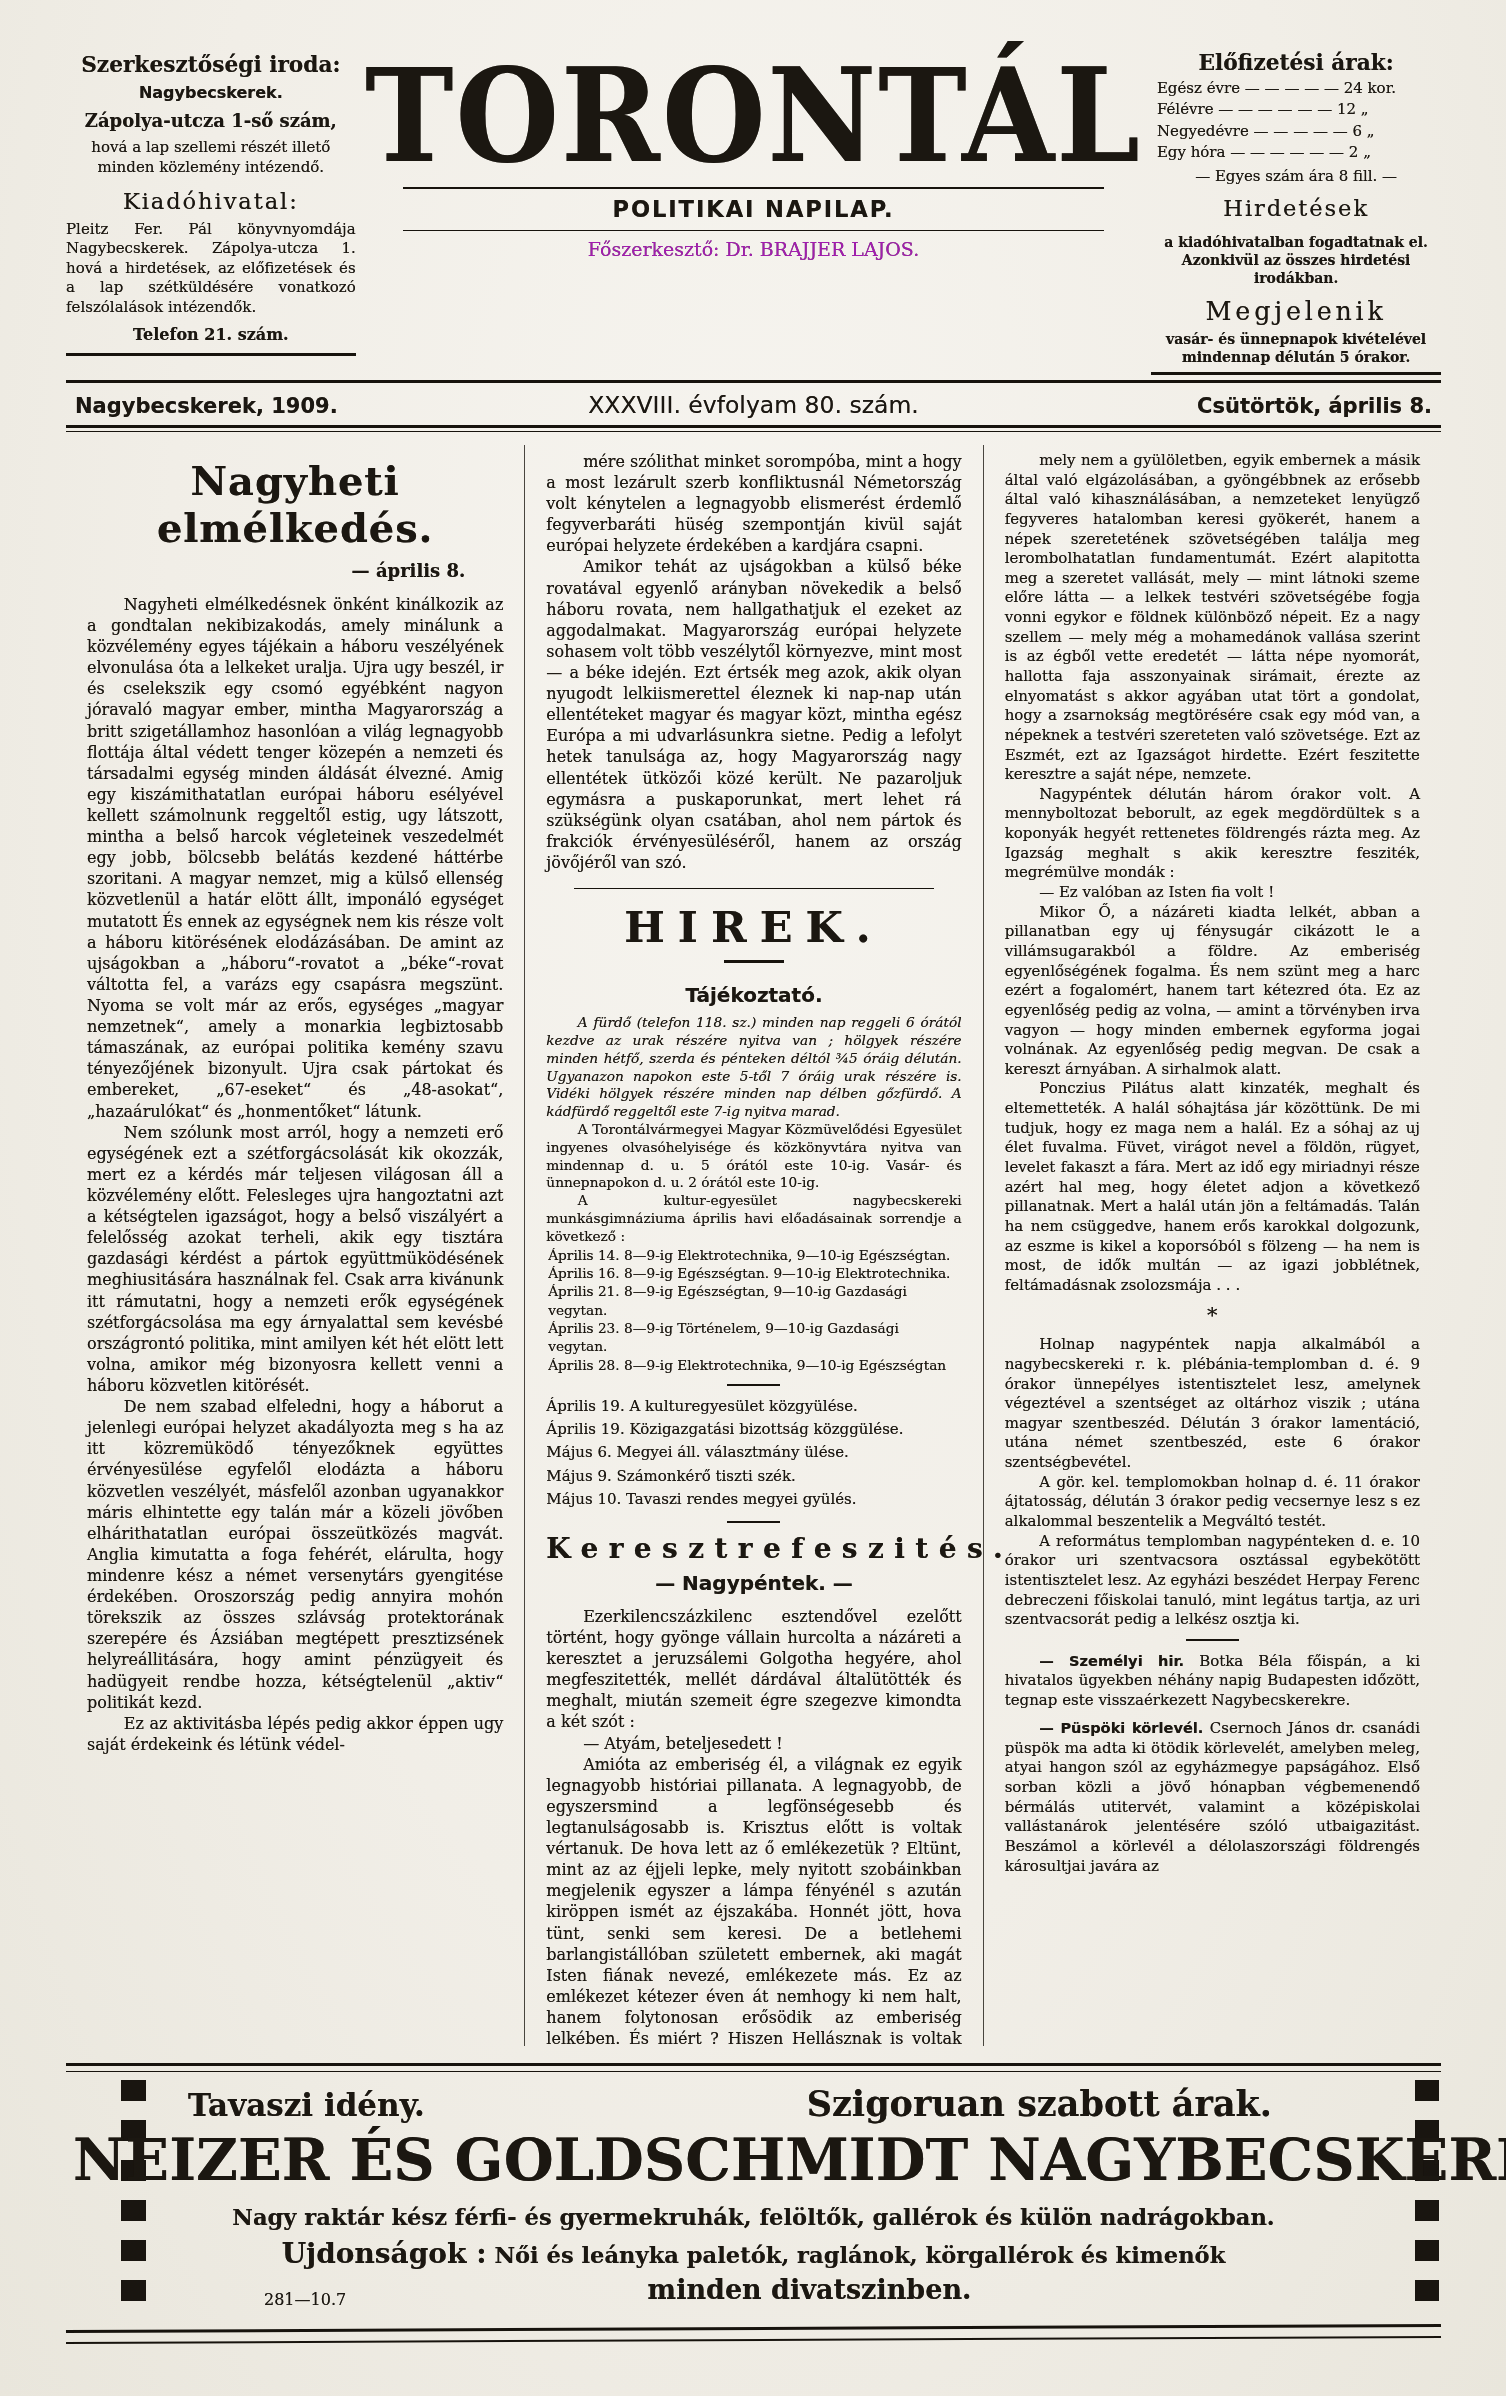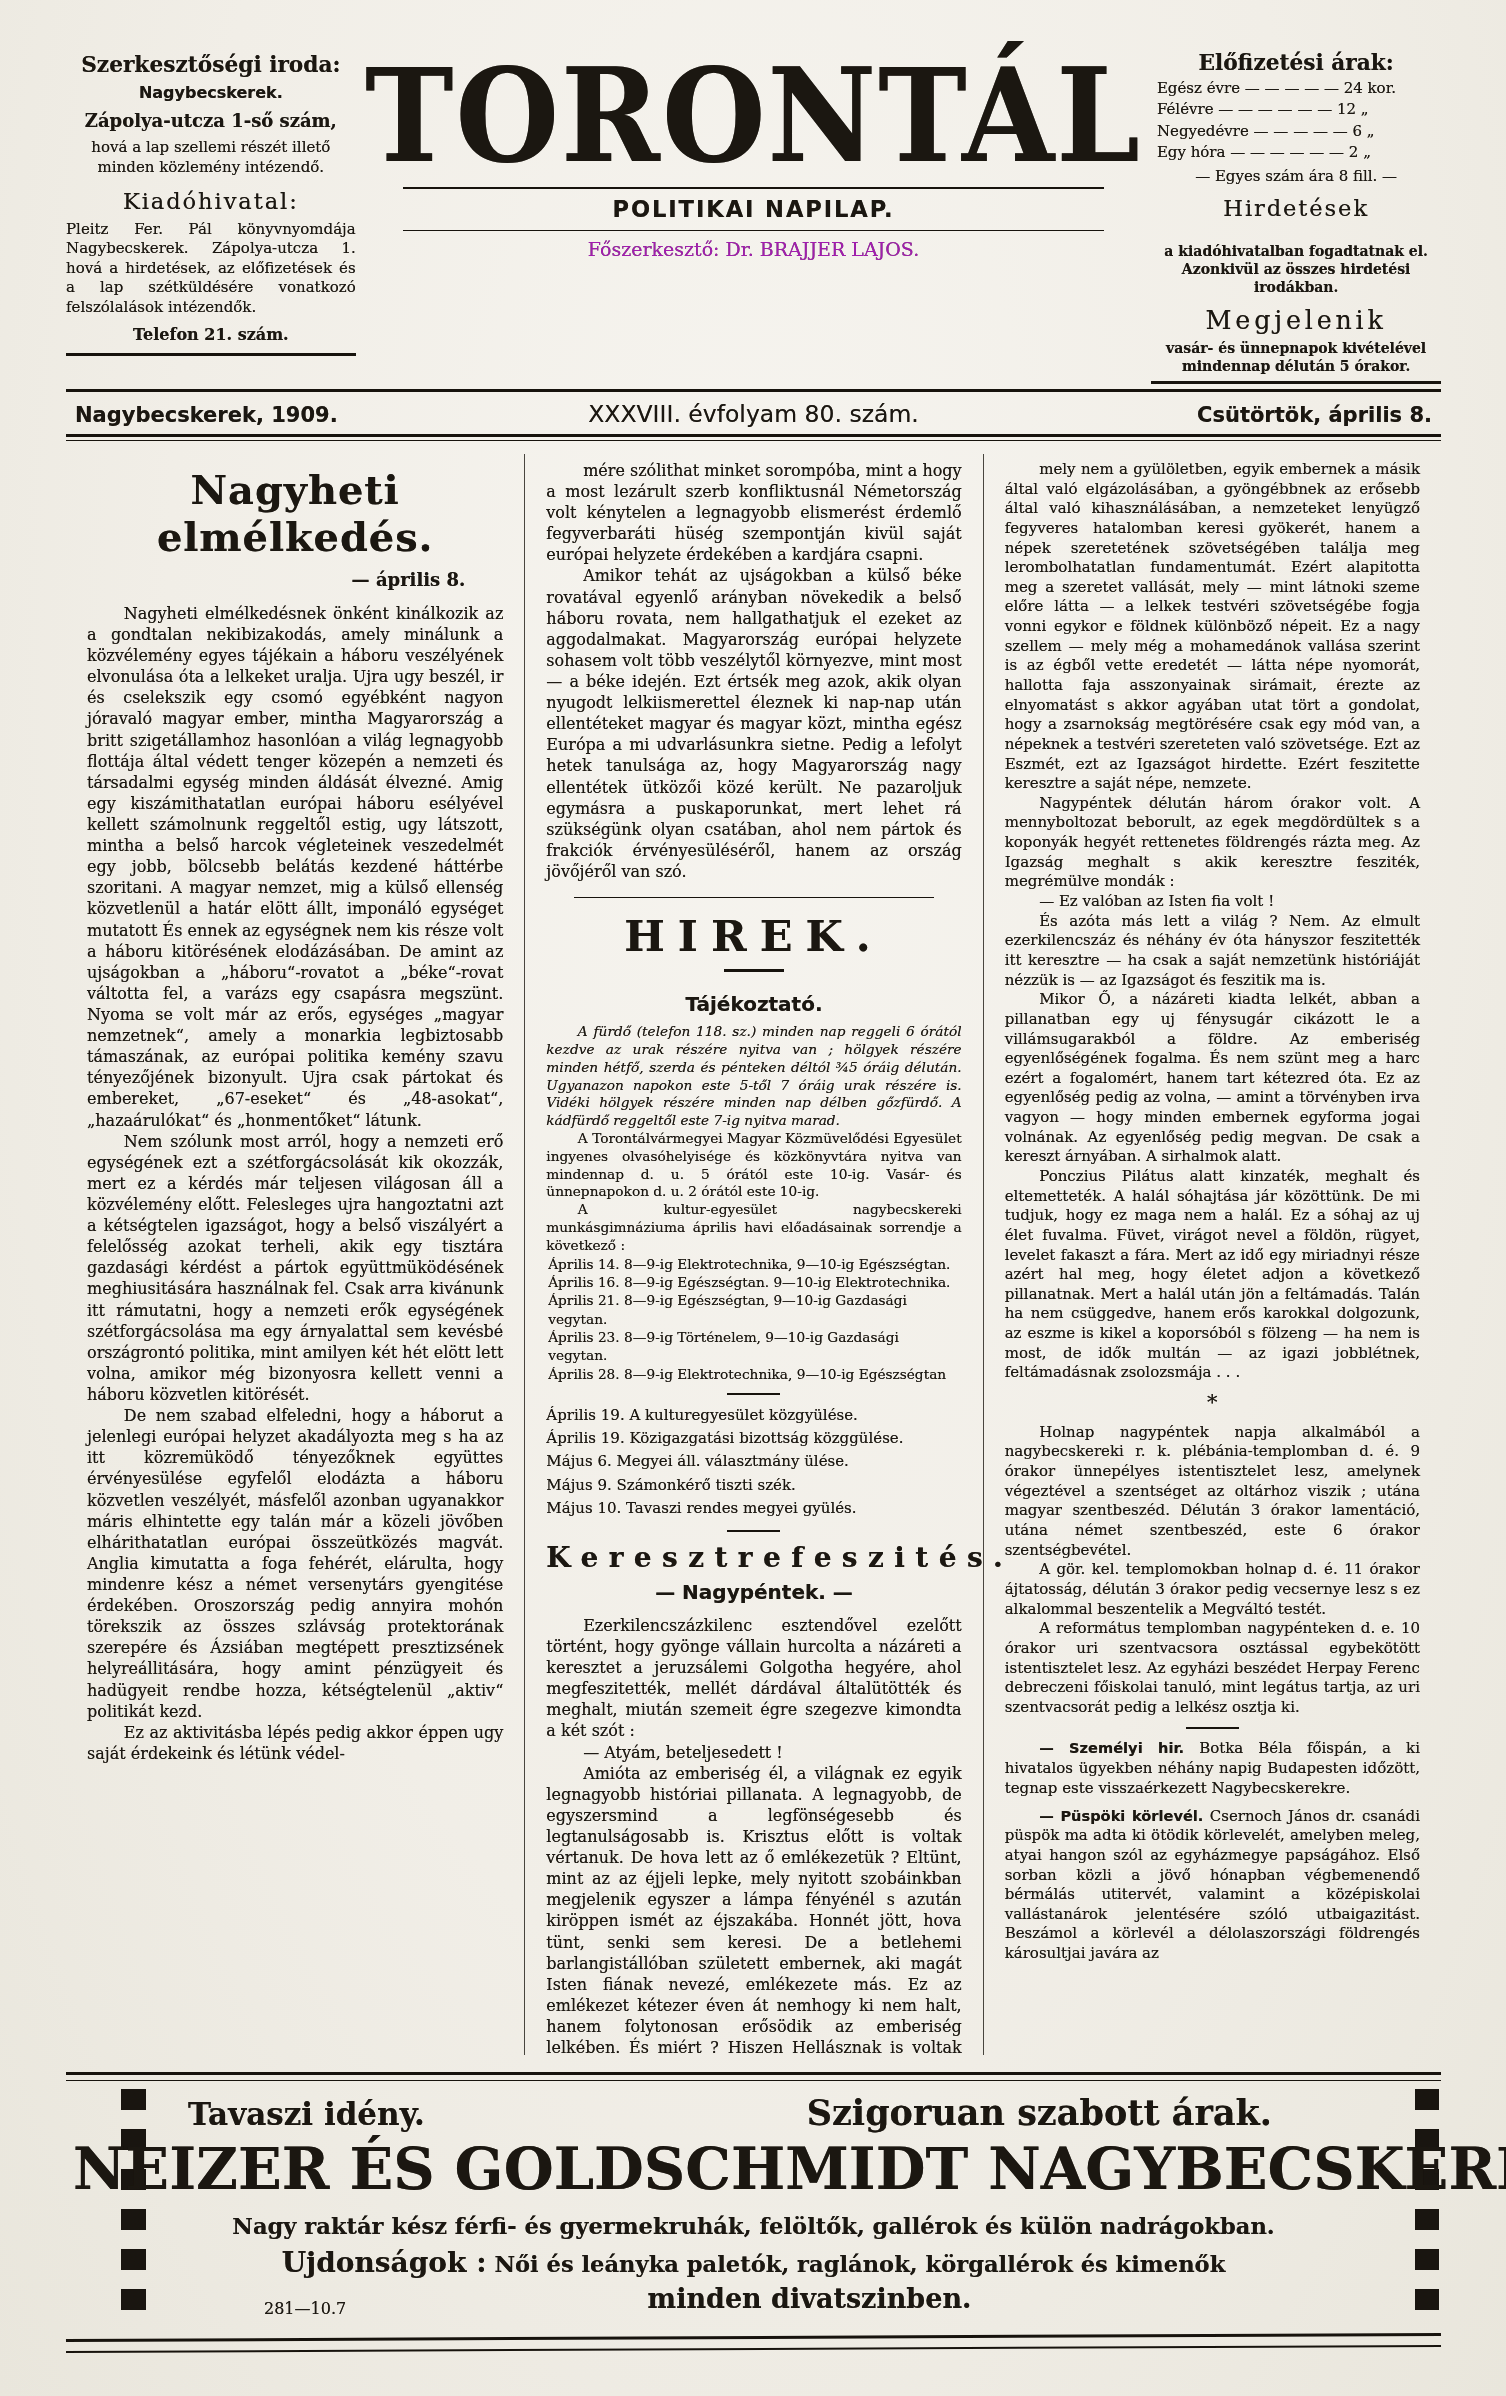--- a/index.html
+++ b/index.html
@@ -23,21 +23,21 @@
   .telephone{font-size:16px;font-weight:bold;margin-top:7.5px;padding-bottom:7.5px;border-bottom:3.8px solid #17130d;}
   .logo{font-size:119px;line-height:1.05;font-weight:bold;letter-spacing:1.9px;transform:scaleY(1.08);transform-origin:top center;white-space:nowrap;}
   .center-rule{height:0;border-top:2.8px solid #17130d;margin:13px 38px 7.5px 38px;}
   .center-rule.thin{border-top-width:1.9px;margin-top:7.5px;}
   .paper-subtitle{font-size:22.6px;font-weight:bold;letter-spacing:1.9px;font-family:"DejaVu Sans","Liberation Sans",sans-serif;}
   .editor-line{font-size:19px;margin-top:7.5px;font-weight:normal;color:#a21caf;}
   .prices-title{font-size:21.7px;font-weight:bold;}
   .price-row{font-size:15px;text-align:left;padding-left:5.6px;margin-top:1.9px;white-space:nowrap;}
   .single-issue{font-size:15px;margin-top:3.8px;}
   .ads-title{font-size:22.6px;letter-spacing:1.9px;margin-top:7.5px;}
-  .ads-text{font-size:14px;font-weight:bold;margin-top:19px;text-align:center;}
+  .ads-text{font-size:14px;font-weight:bold;margin-top:10px;text-align:center;}
   .appears-title{font-size:25.4px;letter-spacing:3.8px;margin-top:7.5px;}
   .appears-text{font-size:14px;font-weight:bold;margin-top:1.9px;padding-bottom:5.6px;border-bottom:3.8px solid #17130d;}
   
   .rule-full{height:0;border-top:3.8px solid #17130d;margin:5.6px 66px 0 66px;}
   .dateline{display:flex;align-items:baseline;padding:7.5px 75px 5.6px 75px;}
   .dateline .place{width:405px;font-size:21px;font-weight:bold;font-family:"DejaVu Sans","Liberation Sans",sans-serif;}
   .dateline .issue{flex:1;text-align:center;font-size:23.5px;font-weight:normal;font-family:"DejaVu Sans","Liberation Sans",sans-serif;}
   .dateline .date{width:405px;text-align:right;font-size:21px;font-weight:bold;font-family:"DejaVu Sans","Liberation Sans",sans-serif;}
   .double-rule{margin:0 66px;border-top:3.8px solid #17130d;border-bottom:1.9px solid #17130d;height:3.8px;}
   
@@ -176,21 +176,20 @@
       <div class="kereszt-sub">— Nagypéntek. —</div>
       <p>Ezerkilencszázkilenc esztendővel ezelőtt történt, hogy gyönge vállain hurcolta a názáreti a keresztet a jeruzsálemi Golgotha hegyére, ahol megfeszitették, mellét dárdával általütötték és meghalt, miután szemeit égre szegezve kimondta a két szót :</p>
       <p>— Atyám, beteljesedett !</p>
       <p>Amióta az emberiség él, a világnak ez egyik legnagyobb históriai pillanata. A legnagyobb, de egyszersmind a legfönségesebb és legtanulságosabb is. Krisztus előtt is voltak vértanuk. De hova lett az ő emlékezetük ? Eltünt, mint az az éjjeli lepke, mely nyitott szobáinkban megjelenik egyszer a lámpa fényénél s azután kiröppen ismét az éjszakába. Honnét jött, hova tünt, senki sem keresi. De a betlehemi barlangistállóban született embernek, aki magát Isten fiának nevezé, emlékezete más. Ez az emlékezet kétezer éven át nemhogy ki nem halt, hanem folytonosan erősödik az emberiség lelkében. És miért ? Hiszen Hellásznak is voltak férfiai, akik kiitták a méregpoharat, semhogy az igazságot megtagadják ? Azért, mert a názáreti volt az első, aki meghalt a legfölségesebb eszméért, a szabadság eszméjéért. A szabadságnak azért az eszméjéért,</p>
     </section>
 
     <section class="col col3">
       <p>mely nem a gyülöletben, egyik embernek a másik által való elgázolásában, a gyöngébbnek az erősebb által való kihasználásában, a nemzeteket lenyügző fegyveres hatalomban keresi gyökerét, hanem a népek szeretetének szövetségében találja meg lerombolhatatlan fundamentumát. Ezért alapitotta meg a szeretet vallását, mely — mint látnoki szeme előre látta — a lelkek testvéri szövetségébe fogja vonni egykor e földnek különböző népeit. Ez a nagy szellem — mely még a mohamedánok vallása szerint is az égből vette eredetét — látta népe nyomorát, hallotta faja asszonyainak sirámait, érezte az elnyomatást s akkor agyában utat tört a gondolat, hogy a zsarnokság megtörésére csak egy mód van, a népeknek a testvéri szereteten való szövetsége. Ezt az Eszmét, ezt az Igazságot hirdette. Ezért feszitette keresztre a saját népe, nemzete.</p>
       <p>Nagypéntek délután három órakor volt. A mennyboltozat beborult, az egek megdördültek s a koponyák hegyét rettenetes földrengés rázta meg. Az Igazság meghalt s akik keresztre fesziték, megrémülve mondák :</p>
       <p>— Ez valóban az Isten fia volt !</p>
-      <p>És azóta más lett a világ ? Nem. Az elmult ezerkilencszáz és néhány év óta hányszor feszitették itt keresztre — ha csak a saját nemzetünk históriáját nézzük is — az Igazságot és feszitik ma is.</p>
       <p>Mikor Ő, a názáreti kiadta lelkét, abban a pillanatban egy uj fénysugár cikázott le a villámsugarakból a földre. Az emberiség egyenlőségének fogalma. És nem szünt meg a harc ezért a fogalomért, hanem tart kétezred óta. Ez az egyenlőség pedig az volna, — amint a törvényben irva vagyon — hogy minden embernek egyforma jogai volnának. Az egyenlőség pedig megvan. De csak a kereszt árnyában. A sirhalmok alatt.</p>
       <p>Ponczius Pilátus alatt kinzaték, meghalt és eltemetteték. A halál sóhajtása jár közöttünk. De mi tudjuk, hogy ez maga nem a halál. Ez a sóhaj az uj élet fuvalma. Füvet, virágot nevel a földön, rügyet, levelet fakaszt a fára. Mert az idő egy miriadnyi része azért hal meg, hogy életet adjon a következő pillanatnak. Mert a halál után jön a feltámadás. Talán ha nem csüggedve, hanem erős karokkal dolgozunk, az eszme is kikel a koporsóból s fölzeng — ha nem is most, de idők multán — az igazi jobblétnek, feltámadásnak zsolozsmája . . .</p>
       <div class="star">*</div>
       <p>Holnap nagypéntek napja alkalmából a nagybecskereki r. k. plébánia-templomban d. é. 9 órakor ünnepélyes istentisztelet lesz, amelynek végeztével a szentséget az oltárhoz viszik ; utána magyar szentbeszéd. Délután 3 órakor lamentáció, utána német szentbeszéd, este 6 órakor szentségbevétel.</p>
       <p>A gör. kel. templomokban holnap d. é. 11 órakor ájtatosság, délután 3 órakor pedig vecsernye lesz s ez alkalommal beszentelik a Megváltó testét.</p>
       <p>A református templomban nagypénteken d. e. 10 órakor uri szentvacsora osztással egybekötött istentisztelet lesz. Az egyházi beszédet Herpay Ferenc debreczeni főiskolai tanuló, mint legátus tartja, az uri szentvacsorát pedig a lelkész osztja ki.</p>
       <div class="sep-dash small"></div>
       <p class="news-gap"><span class="news-lead">— Személyi hir.</span> <span>Botka Béla főispán, a ki hivatalos ügyekben néhány napig Budapesten időzött, tegnap este visszaérkezett Nagybecskerekre.</span></p>
       <p class="news-gap"><span class="news-lead">— Püspöki körlevél.</span> <span>Csernoch János dr. csanádi püspök ma adta ki ötödik körlevelét, amelyben meleg, atyai hangon szól az egyházmegye papságához. Első sorban közli a jövő hónapban végbemenendő bérmálás utitervét, valamint a középiskolai vallástanárok jelentésére szóló utbaigazitást. Beszámol a körlevél a délolaszországi földrengés károsultjai javára az</span></p>
     </section>

